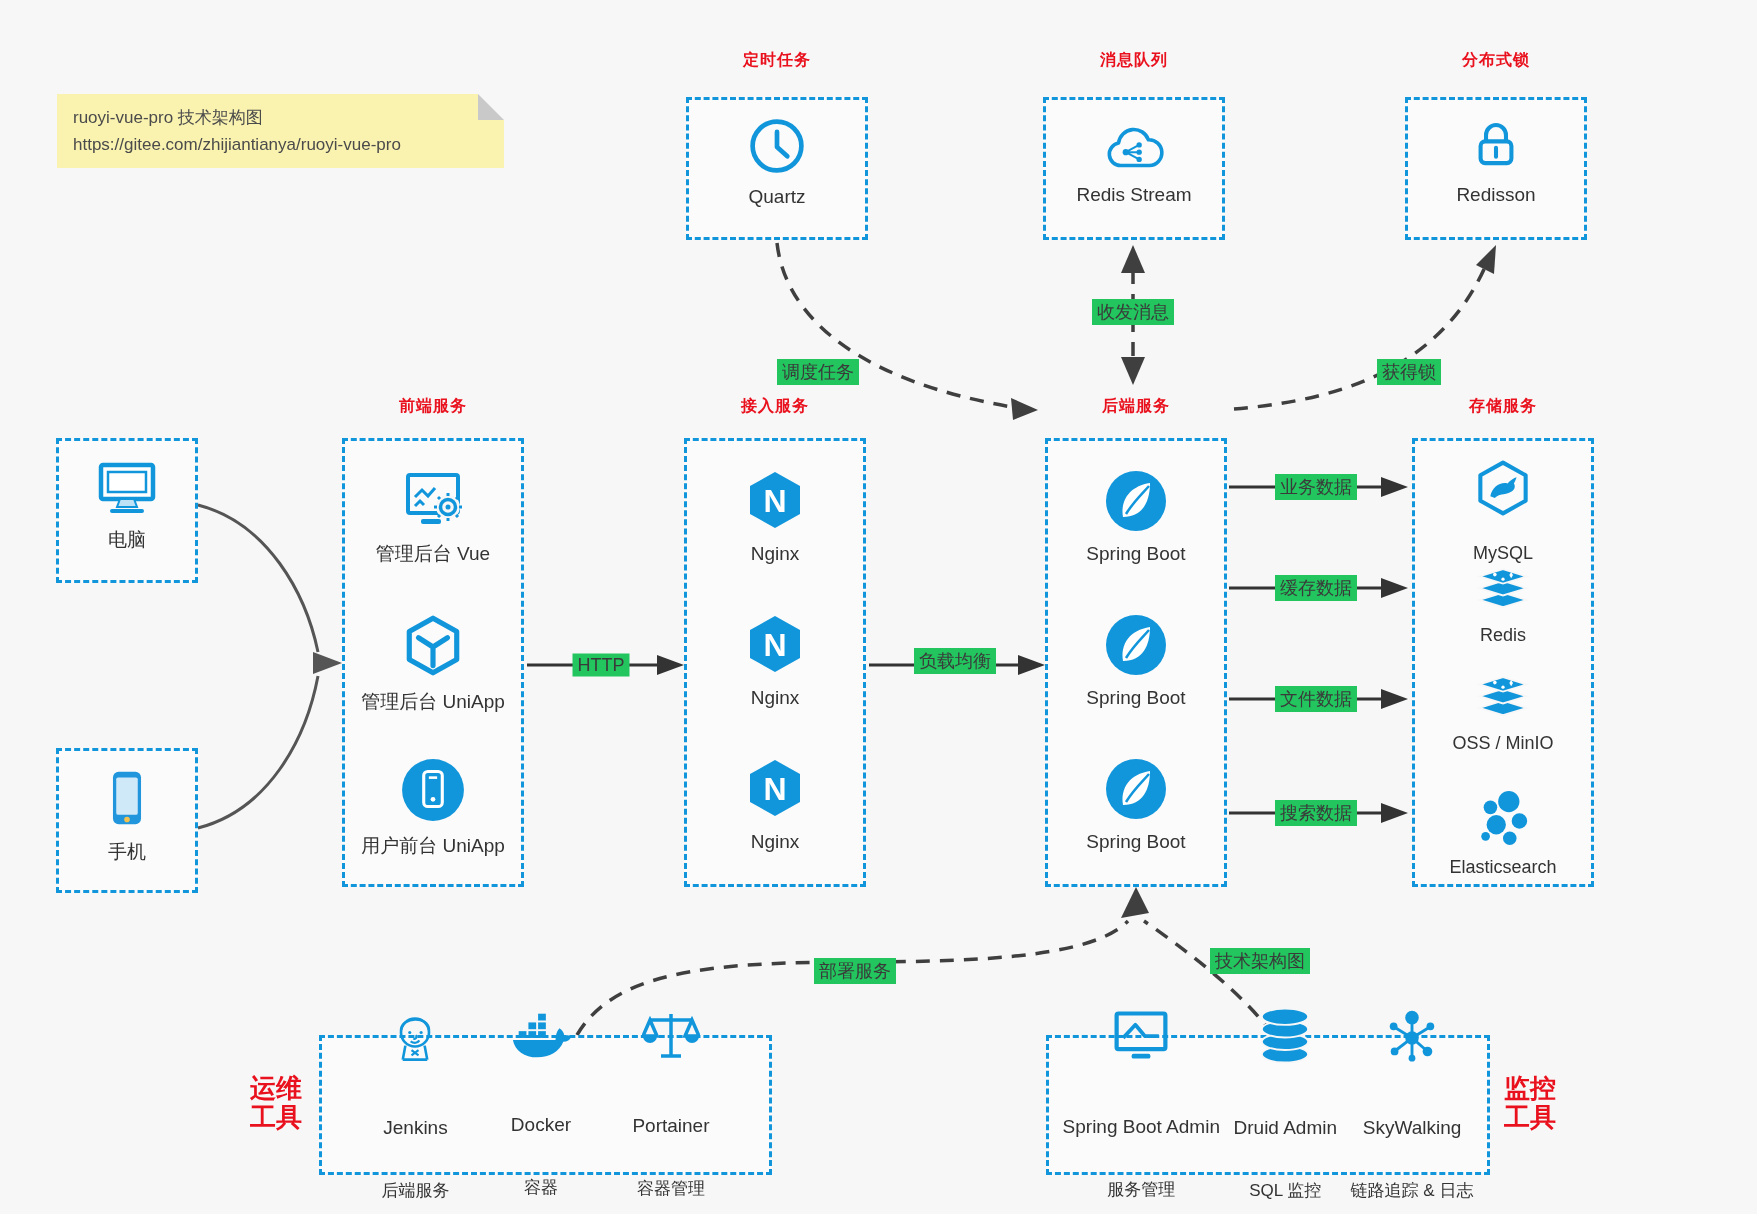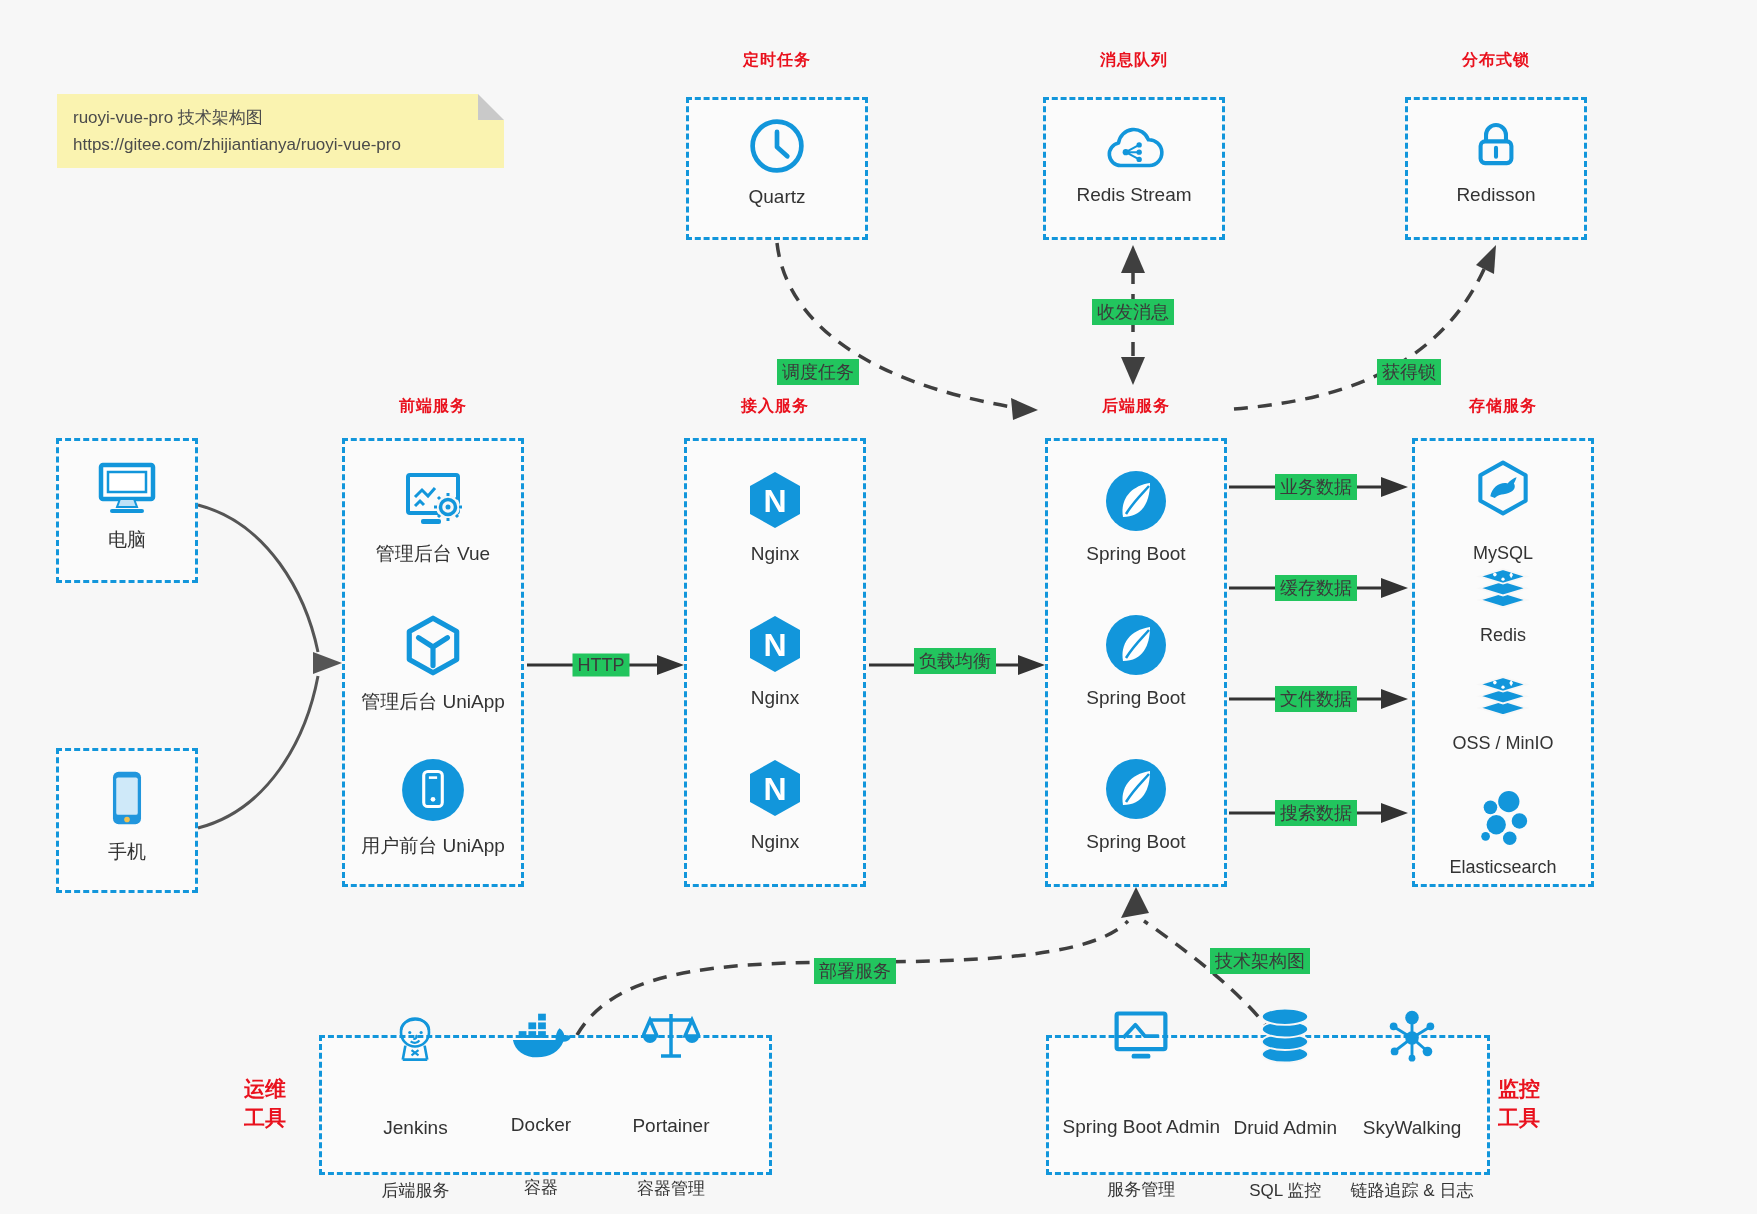--- a/index.html
+++ b/index.html
@@ -7,21 +7,21 @@
          font-family:"Liberation Sans","DejaVu Sans",sans-serif;overflow:hidden;}
   svg.edges{position:absolute;left:0;top:0;z-index:1;}
   .dash{position:absolute;border:3px dashed #1296db;box-sizing:border-box;
         background:rgba(255,255,255,0.55);z-index:2;}
   .gtitle{position:absolute;width:182px;text-align:center;font-size:16px;font-weight:bold;
           color:#e9111d;letter-spacing:1px;z-index:2;white-space:nowrap;}
   .cell{position:absolute;left:0;width:100%;display:flex;flex-direction:column;align-items:center;}
   .lbl{font-size:19px;color:#333;margin-top:6px;white-space:nowrap;}
   .elabel{position:absolute;transform:translate(-50%,-50%);background:#22c55e;padding:1px 5px;
           font-size:18px;color:#3a3a3a;white-space:nowrap;z-index:3;}
-  .sideL{position:absolute;width:64px;text-align:left;font-size:21px;font-weight:bold;
+  .sideL{position:absolute;width:64px;text-align:center;font-size:26px;font-weight:bold;
          color:#e9111d;line-height:29px;z-index:2;}
   .note{position:absolute;left:57px;top:94px;width:447px;height:74px;background:#faf3b0;
         box-sizing:border-box;padding:10px 16px;font-size:17px;line-height:27px;color:#4b4b4b;
         z-index:2;white-space:nowrap;}
   .note .fold{content:"";position:absolute;top:0;right:0;width:0;height:0;border-style:solid;
         border-width:0 26px 26px 0;border-color:#f7f7f7 #f7f7f7 #c9c9c9 #c9c9c9;}
   .bbox{display:flex;justify-content:space-evenly;align-items:center;}
   .bitem{display:flex;flex-direction:column;align-items:center;font-size:19px;color:#333;
          line-height:26px;text-align:center;white-space:nowrap;gap:37px;}
   .bdesc{font-size:17px;}

